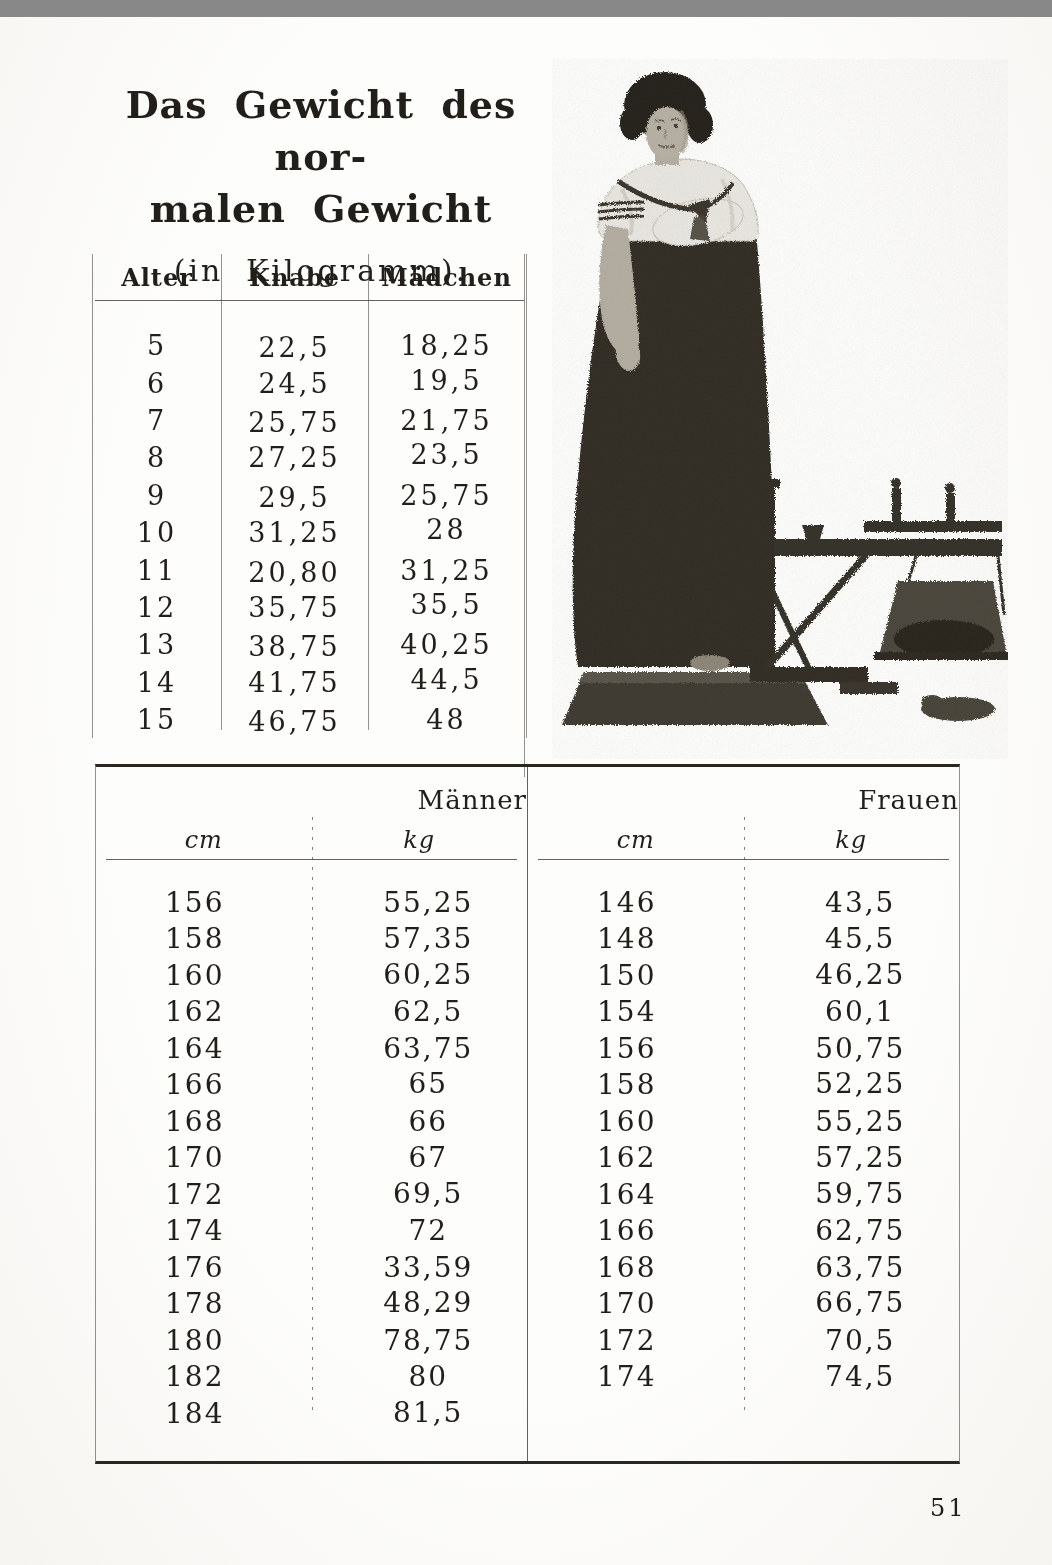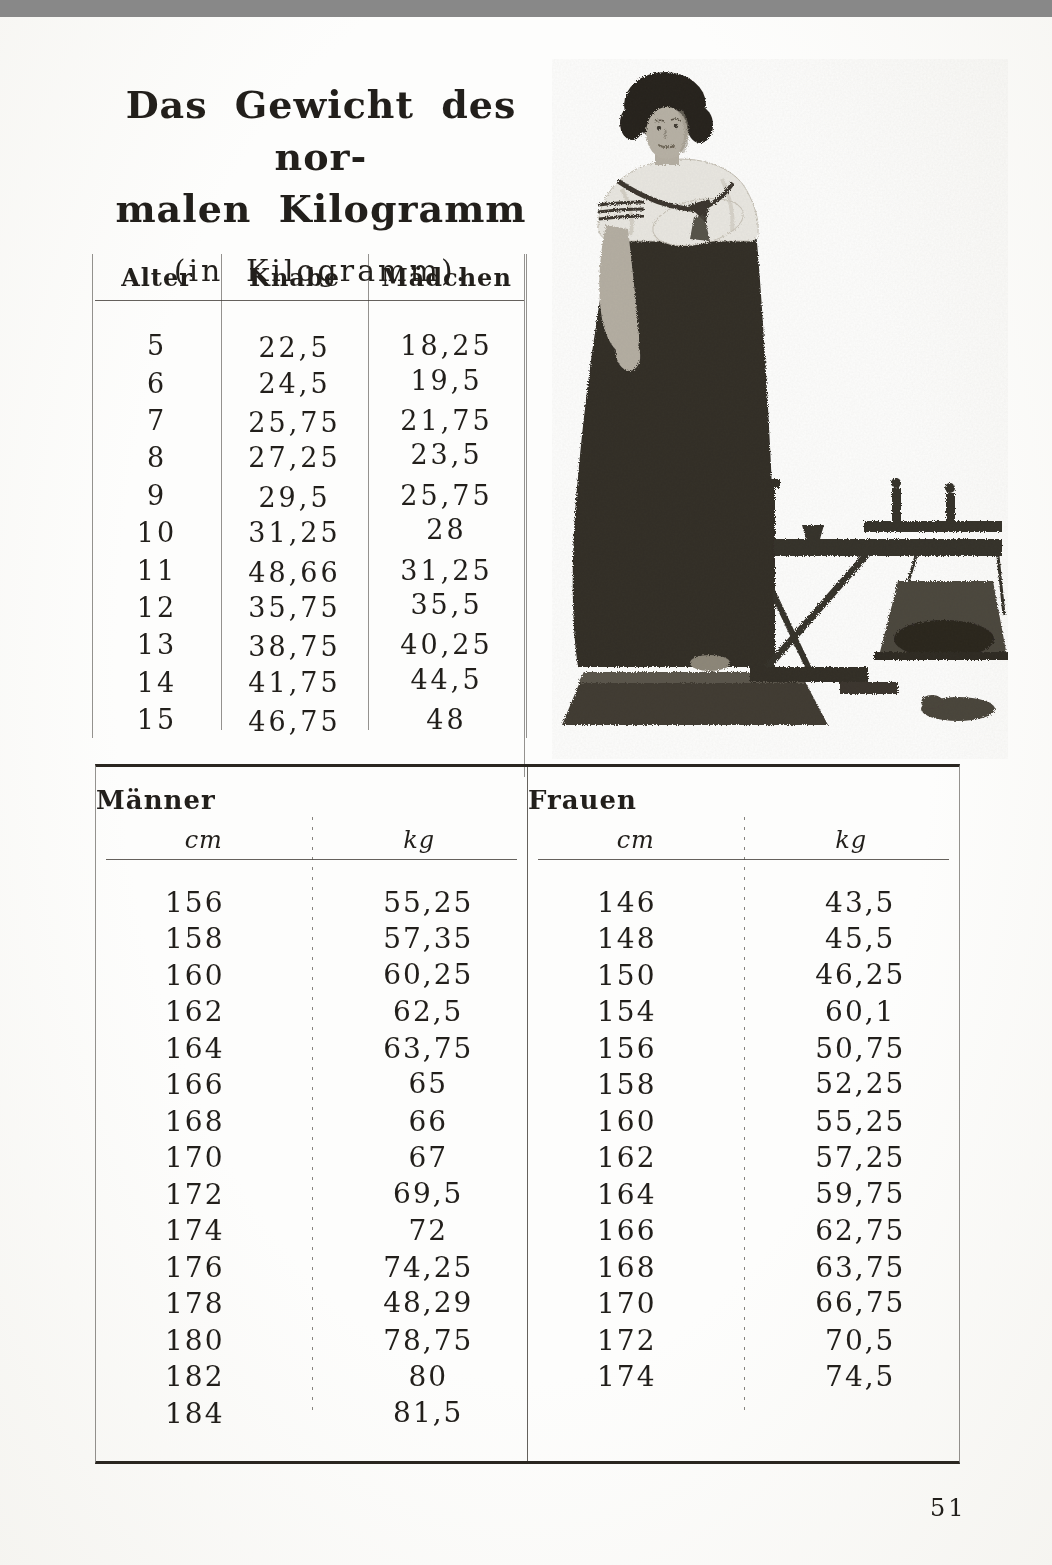--- a/index.html
+++ b/index.html
@@ -35,21 +35,21 @@
   .age-body .trow:nth-child(2n) .cell:nth-child(3){transform:translateY(-3px);}
   .age-body .trow:nth-child(2n+1) .cell:nth-child(2){transform:translateY(2px);}
   
   .divider-v{position:absolute;left:524px;top:237px;height:523px;width:1px;background:var(--line);}
   
   .hw-table{position:absolute;left:95px;top:747px;width:863px;height:694px;display:flex;
     border-top:3px solid var(--heavy);border-bottom:3px solid var(--heavy);
     border-left:1px solid var(--line);border-right:1px solid var(--line);}
   .hw-half{width:50%;position:relative;}
   .hw-half.left{border-right:1px solid rgba(50,46,40,.75);}
-  .hw-title{margin-top:16px;line-height:34px;text-align:left;font-weight:bold;font-size:26px;letter-spacing:1px;}
+  .hw-title{margin-top:16px;line-height:34px;text-align:right;font-weight:normal;font-size:26px;letter-spacing:1px;}
   .hw-sub{margin-top:4px;height:38px;display:grid;grid-template-columns:1fr 1fr;align-items:center;
     text-align:center;font-size:24px;letter-spacing:1px;font-style:italic;}
   .hw-rule{border-top:1px solid var(--line2);margin:0 10px;}
   .hw-rows{padding-top:24px;font-size:28px;}
   .hw-rows .trow{display:grid;grid-template-columns:1fr 1fr;height:36.5px;align-items:center;text-align:center;gap:36px;}
   .hw-rows .cell{letter-spacing:2px;font-variant-numeric:oldstyle-nums;}
   .hw-rows .trow:nth-child(3n) .cell:nth-child(2){transform:translateY(-1px);}
   .dotline{position:absolute;left:50%;top:50px;bottom:44px;width:1px;
     background:repeating-linear-gradient(to bottom, rgba(70,66,58,.65) 0 3px, transparent 3px 10px);}
   
@@ -58,21 +58,21 @@
   .page-number{position:absolute;left:930px;top:1477px;font-size:24px;letter-spacing:3px;}
 </style>
 </head>
 <body>
 
 <div class="page">
 
   <div class="title-block">
     <div class="title">
       <span>Das Gewicht des nor-</span><br>
-      <span>malen Kilogramm</span>
+      <span>malen Gewicht</span>
     </div>
     <div class="subtitle">(in Kilogramm).</div>
   </div>
 
   <section class="age-table">
     <div class="vline v1"></div>
     <div class="vline v2"></div>
     <div class="age-head">
       <div>Alter</div>
       <div>Knabe</div>
@@ -105,21 +105,21 @@
           <div class="cell">29,5</div>
           <div class="cell">25,75</div>
         </div>
         <div class="trow">
           <div class="cell">10</div>
           <div class="cell">31,25</div>
           <div class="cell">28</div>
         </div>
         <div class="trow">
           <div class="cell">11</div>
-          <div class="cell">48,66</div>
+          <div class="cell">20,80</div>
           <div class="cell">31,25</div>
         </div>
         <div class="trow">
           <div class="cell">12</div>
           <div class="cell">35,75</div>
           <div class="cell">35,5</div>
         </div>
         <div class="trow">
           <div class="cell">13</div>
           <div class="cell">38,75</div>
@@ -270,21 +270,21 @@
           <div class="trow">
             <div class="cell">172</div>
             <div class="cell">69,5</div>
           </div>
           <div class="trow">
             <div class="cell">174</div>
             <div class="cell">72</div>
           </div>
           <div class="trow">
             <div class="cell">176</div>
-            <div class="cell">74,25</div>
+            <div class="cell">33,59</div>
           </div>
           <div class="trow">
             <div class="cell">178</div>
             <div class="cell">48,29</div>
           </div>
           <div class="trow">
             <div class="cell">180</div>
             <div class="cell">78,75</div>
           </div>
           <div class="trow">

